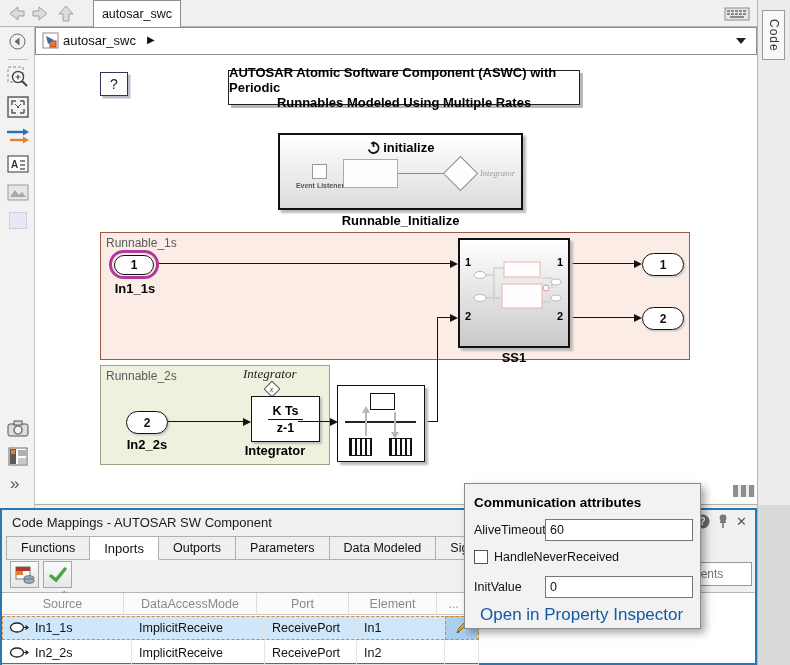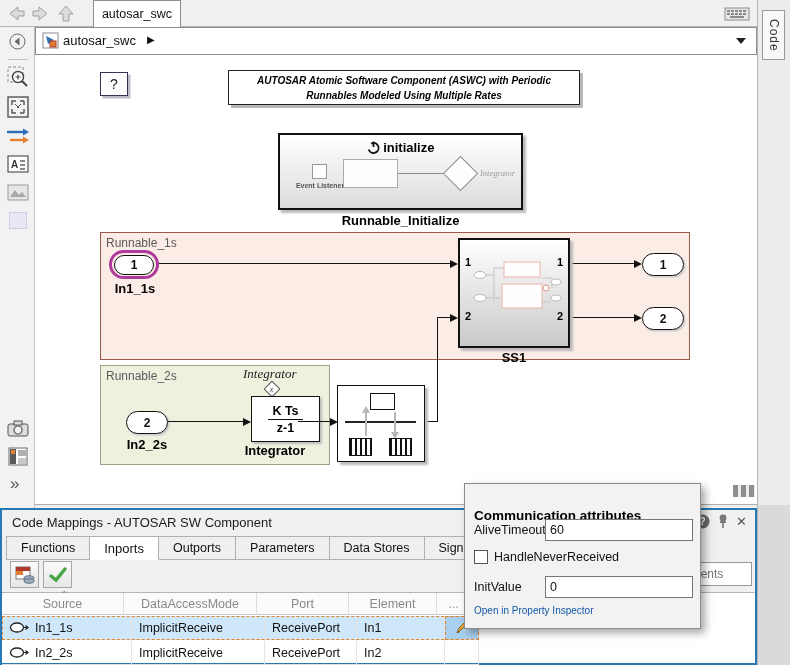--- a/index.html
+++ b/index.html
@@ -35,21 +35,21 @@
   .oval { position:absolute; background:#fff; border:1.4px solid #111; border-radius:12px;
           display:flex; align-items:center; justify-content:center; font-weight:bold; font-size:12px; color:#111;
           box-shadow:1.5px 1.5px 1.5px #ccc; }
   .blk-label { position:absolute; font-weight:bold; font-size:13px; color:#000; text-align:center; }
   .region-label { position:absolute; font-size:12px; color:#5a5a5a; }
 
   .help-block { left:100px; top:72px; width:28px; height:24px; background:#fdfdfd; border:1.5px solid #33335a;
                 box-shadow:2.5px 2.5px 0 #bcbccb; display:flex; align-items:center; justify-content:center; font-size:14px; color:#222; }
   .title-box { left:228px; top:70px; width:352px; height:35px; background:#fff; border:1.5px solid #222;
                box-shadow:3px 3px 0 #b9b9b9; display:flex; flex-direction:column; align-items:center; justify-content:center; }
-  .title-box div { font-weight:bold; font-size:10px; color:#000; line-height:15px;font-style:italic; }
+  .title-box div { font-weight:bold; font-size:13px; color:#000; line-height:15px; }
 
   .init-block { left:278px; top:133px; width:245px; height:77px; background:linear-gradient(#ffffff,#dcdcdc);
                 border:2px solid #111; }
   .init-head { position:absolute; left:0; top:5px; width:100%; text-align:center; font-weight:bold; font-size:13px; color:#000; }
   .ev-square { position:absolute; left:32px; top:29px; width:15px; height:15px; border:1px solid #999; background:#fdfdfd; }
   .ev-label { position:absolute; left:6px; top:47px; width:68px; text-align:center; font-size:7px; font-weight:bold; color:#555; }
   .init-rect { position:absolute; left:63px; top:24px; width:55px; height:29px; border:1px solid #aaa; background:#fdfdfd; }
   .init-diamond { position:absolute; left:168px; top:26px; width:25px; height:25px; border:1px solid #8a8a8a; background:#fdfdfd; transform:rotate(45deg); }
   .init-dlabel { position:absolute; left:200px; top:33px; font-family:"Liberation Serif", serif; font-style:italic; font-size:8.5px; color:#999; }
 
@@ -104,25 +104,25 @@
   .trow { position:absolute; left:0; width:477px; height:24px; display:flex; }
   .td { height:24px; display:flex; align-items:center; font-size:12.5px; color:#111; padding-left:7px; border-right:1px solid #e4e4e4; border-bottom:1px solid #e0e0e0; }
   .row-selected .td { background:#cfe7fa; }
   .row-selected { outline:1.5px dashed #e0862c; outline-offset:-1.5px; }
   .pencil-cell { background:#a9d0ef !important; justify-content:center; padding-left:0 !important; outline:1.5px dashed #e0862c; outline-offset:-1.5px; }
   .sort-caret { position:absolute; left:60px; top:-3px; font-size:10px; color:#777; }
 
   
   .popup { left:464px; top:483px; width:237px; height:146px; background:#f2f2f2; border:1px solid #8a8a8a;
            box-shadow:4px 4px 8px rgba(0,0,0,0.35); z-index:30; }
-  .popup-title { position:absolute; left:9px; top:11px; font-weight:bold; font-size:13.5px; color:#000;margin-top:13px; }
+  .popup-title { position:absolute; left:9px; top:11px; font-weight:bold; font-size:13.5px; color:#000; }
   .popup-label { position:absolute; font-size:12.5px; color:#111; }
   .popup-input { position:absolute; left:80px; width:148px; height:22px; border:1px solid #777; background:#fff; font-size:12.5px; padding:0 4px; color:#111; }
   .popup-check { position:absolute; left:9px; top:66px; width:14px; height:14px; border:1px solid #555; background:#fff; }
-  .popup-link { position:absolute; left:9px; top:121px; font-size:10px; color:#1259a8; }
+  .popup-link { position:absolute; left:15px; top:121px; font-size:17px; color:#1259a8; }
 </style>
 </head>
 <body>
 
 <div id="root">
 
   <div class="abs topbar">
     <svg class="abs" style="left:7px;top:6px" width="18" height="15">
         <path d="M11 1 L3 7.5 L11 14 L11 10 L17 10 L17 5 L11 5 Z" fill="#dcdcdc" stroke="#a0a0a0"></path>
       </svg>
@@ -355,21 +355,21 @@
       <div class="tab active">
           <span>Inports</span>
         </div>
       <div class="tab">
           <span>Outports</span>
         </div>
       <div class="tab">
           <span>Parameters</span>
         </div>
       <div class="tab">
-          <span>Data Stores</span>
+          <span>Data Modeled</span>
         </div>
       <div class="tab">
           <span>Signals/States</span>
         </div>
     </div>
 
     <div class="ptoolbar-btn" style="left:8px;top:51px">
       <svg width="20" height="18">
         <rect x="1" y="1" width="14" height="12" fill="#fff" stroke="#777"></rect>
         <rect x="1" y="1" width="14" height="4" fill="#b03a2e"></rect>

